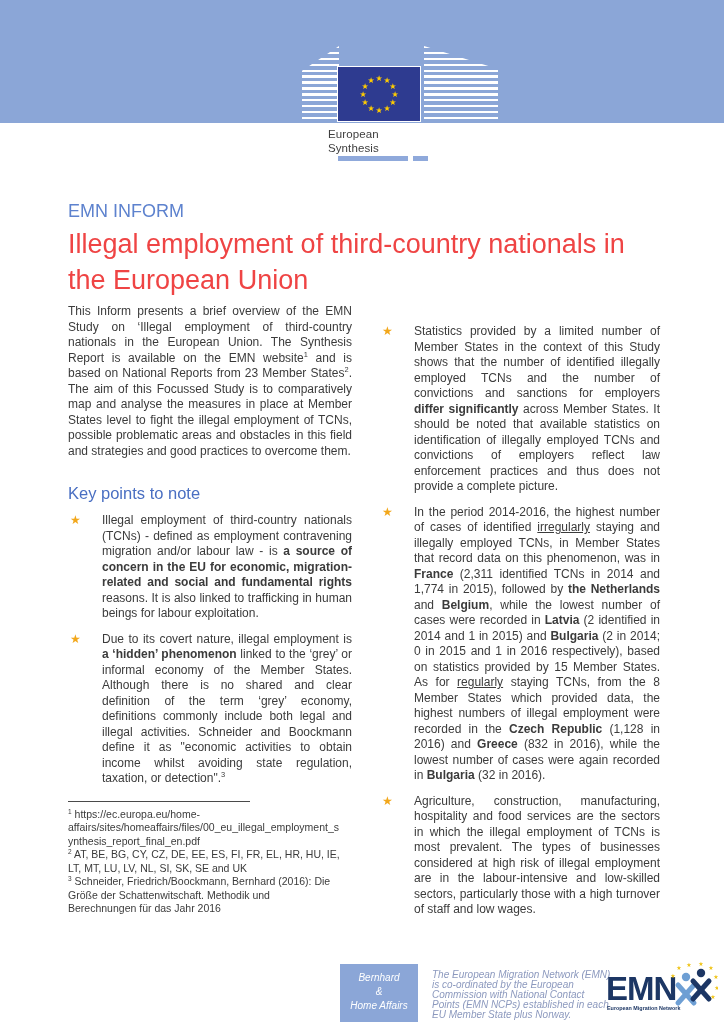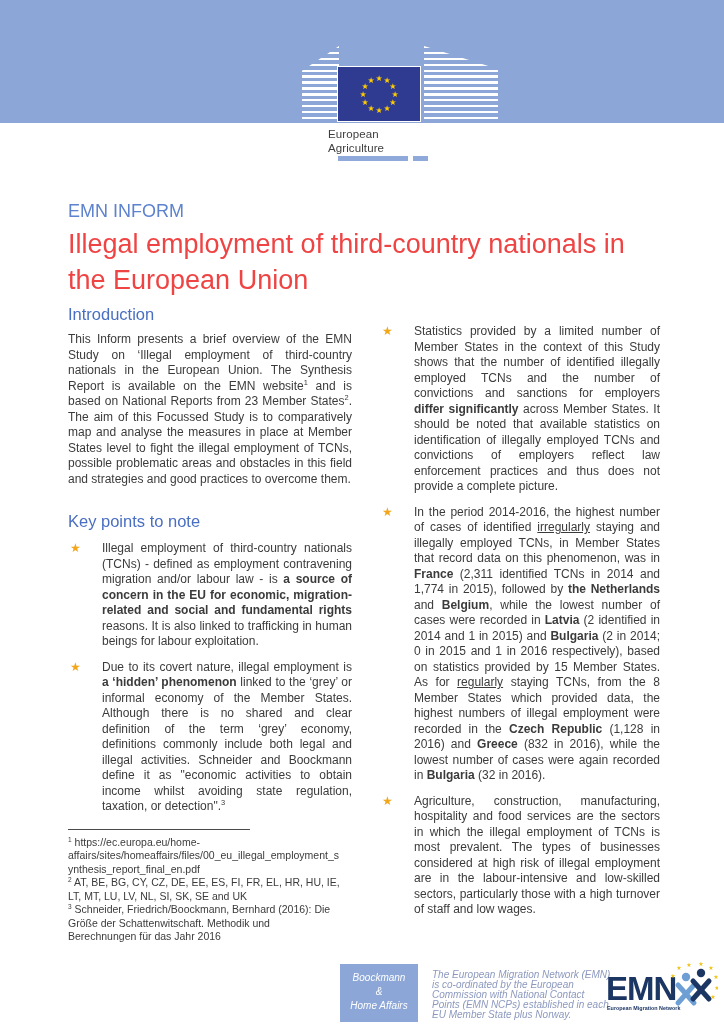--- a/index.html
+++ b/index.html
@@ -121,33 +121,32 @@
         <text x="33" y="43.9">★</text>
         <text x="27.1" y="38">★</text>
         <text x="25" y="30">★</text>
         <text x="27.1" y="22">★</text>
         <text x="33" y="16.1">★</text>
       </g>
     </svg>
   </div>
   <div class="ec-text">
     <div>European</div>
-    <div>Agriculture</div>
+    <div>Synthesis</div>
   </div>
   <div class="ec-bar-long"></div>
   <div class="ec-bar-short"></div>
 
   <div class="content">
     <h3 class="kicker">EMN INFORM</h3>
     <h1 class="doc-title">Illegal employment of third-country nationals in the European Union</h1>
 
     <div class="columns">
 
       <div class="col-left">
-        <h2 class="section-heading">Introduction</h2>
         <p class="body-text intro-para"><span>This Inform presents a brief overview of the EMN Study on ‘Illegal employment of third-country nationals in the European Union. The Synthesis Report is available on the EMN website</span><sup>1</sup><span> and is based on National Reports from 23 Member States</span><sup>2</sup><span>. The aim of this Focussed Study is to comparatively map and analyse the measures in place at Member States level to fight the illegal employment of TCNs, possible problematic areas and obstacles in this field and strategies and good practices to overcome them.</span></p>
 
         <h2 class="section-heading second">Key points to note</h2>
 
         <div class="bullet">
           <span class="star">★</span>
           <p class="body-text"><span>Illegal employment of third-country nationals (TCNs) - defined as employment contravening migration and/or labour law - is </span><span style="font-weight: bold;">a source of concern in the EU for economic, migration-related and social and fundamental rights</span><span> reasons. It is also linked to trafficking in human beings for labour exploitation.</span></p>
         </div>
         <div class="bullet">
           <span class="star">★</span>
@@ -174,21 +173,21 @@
         <div class="bullet">
           <span class="star">★</span>
           <p class="body-text"><span>Agriculture, construction, manufacturing, hospitality and food services are the sectors in which the illegal employment of TCNs is most prevalent. The types of businesses considered at high risk of illegal employment are in the labour-intensive and low-skilled sectors, particularly those with a high turnover of staff and low wages.</span></p>
         </div>
       </div>
 
     </div>
   </div>
 
   <div class="program-box">
-    <div>Boockmann</div>
+    <div>Bernhard</div>
     <div>&amp;</div>
     <div>Home Affairs</div>
   </div>
 
   <p class="disclaimer">The European Migration Network (EMN) is co-ordinated by the European Commission with National Contact Points (EMN NCPs) established in each EU Member State plus Norway.</p>
 
   <div class="emn-logo">
     <svg width="114" height="62" viewBox="0 0 114 62">
       <text x="2" y="42" font-family="Liberation Sans, sans-serif" font-size="33" font-weight="bold" fill="#1C3664" letter-spacing="-1">EMN</text>
       <text x="3" y="52" font-family="Liberation Sans, sans-serif" font-size="5.4" font-weight="bold" fill="#1C3664">European Migration Network</text>

